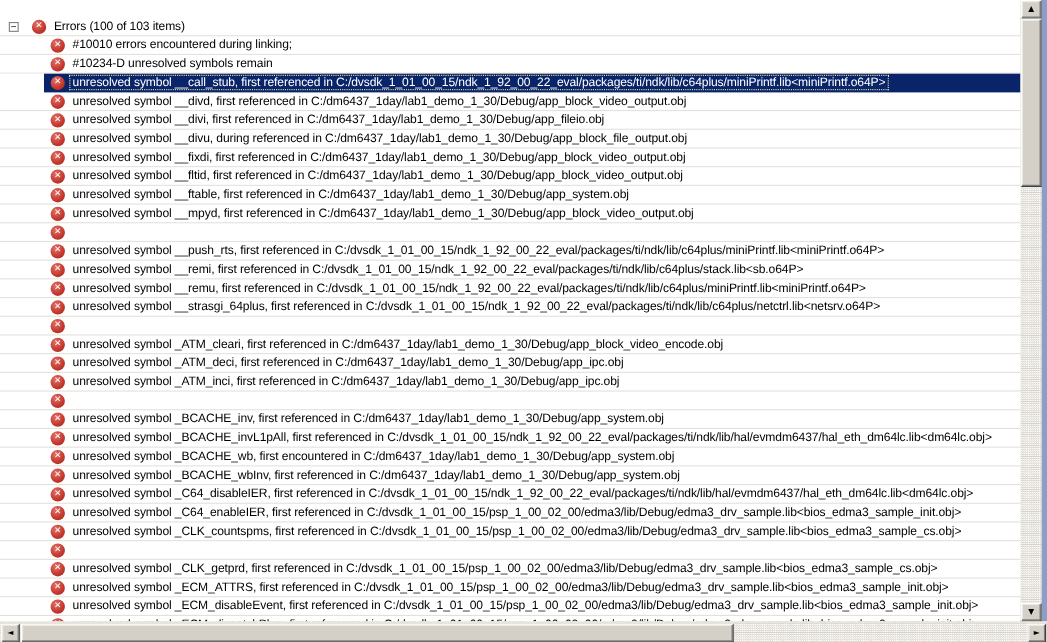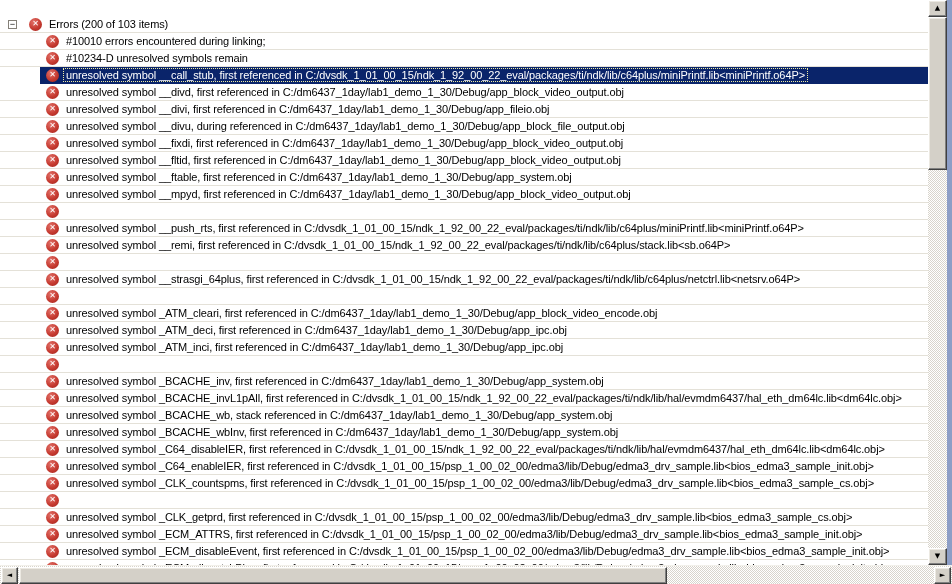--- a/index.html
+++ b/index.html
@@ -95,21 +95,21 @@
     <span class="header-label">Description</span>
     <span class="sort-arrow"></span>
   </div>
 
   <div class="list">
       <div class="row root">
         <span class="expander">−</span>
         <span class="err-icon">
           <span class="x">✕</span>
         </span>
-        <span class="row-label">Errors (200 of 103 items)</span>
+        <span class="row-label">Errors (100 of 103 items)</span>
       </div>
       <div class="row">
         <span class="err-icon">
           <span class="x">✕</span>
         </span>
         <span class="row-label">#10010 errors encountered during linking;</span>
       </div>
       <div class="row">
         <span class="err-icon">
           <span class="x">✕</span>
@@ -178,20 +178,21 @@
       <div class="row">
         <span class="err-icon">
           <span class="x">✕</span>
         </span>
         <span class="row-label">unresolved symbol __remi, first referenced in C:/dvsdk_1_01_00_15/ndk_1_92_00_22_eval/packages/ti/ndk/lib/c64plus/stack.lib&lt;sb.o64P&gt;</span>
       </div>
       <div class="row">
         <span class="err-icon">
           <span class="x">✕</span>
         </span>
+        <span class="row-label">unresolved symbol __remu, first referenced in C:/dvsdk_1_01_00_15/ndk_1_92_00_22_eval/packages/ti/ndk/lib/c64plus/miniPrintf.lib&lt;miniPrintf.o64P&gt;</span>
       </div>
       <div class="row">
         <span class="err-icon">
           <span class="x">✕</span>
         </span>
         <span class="row-label">unresolved symbol __strasgi_64plus, first referenced in C:/dvsdk_1_01_00_15/ndk_1_92_00_22_eval/packages/ti/ndk/lib/c64plus/netctrl.lib&lt;netsrv.o64P&gt;</span>
       </div>
       <div class="row">
         <span class="err-icon">
           <span class="x">✕</span>
@@ -229,21 +230,21 @@
       <div class="row">
         <span class="err-icon">
           <span class="x">✕</span>
         </span>
         <span class="row-label">unresolved symbol _BCACHE_invL1pAll, first referenced in C:/dvsdk_1_01_00_15/ndk_1_92_00_22_eval/packages/ti/ndk/lib/hal/evmdm6437/hal_eth_dm64lc.lib&lt;dm64lc.obj&gt;</span>
       </div>
       <div class="row">
         <span class="err-icon">
           <span class="x">✕</span>
         </span>
-        <span class="row-label">unresolved symbol _BCACHE_wb, stack referenced in C:/dm6437_1day/lab1_demo_1_30/Debug/app_system.obj</span>
+        <span class="row-label">unresolved symbol _BCACHE_wb, first encountered in C:/dm6437_1day/lab1_demo_1_30/Debug/app_system.obj</span>
       </div>
       <div class="row">
         <span class="err-icon">
           <span class="x">✕</span>
         </span>
         <span class="row-label">unresolved symbol _BCACHE_wbInv, first referenced in C:/dm6437_1day/lab1_demo_1_30/Debug/app_system.obj</span>
       </div>
       <div class="row">
         <span class="err-icon">
           <span class="x">✕</span>

